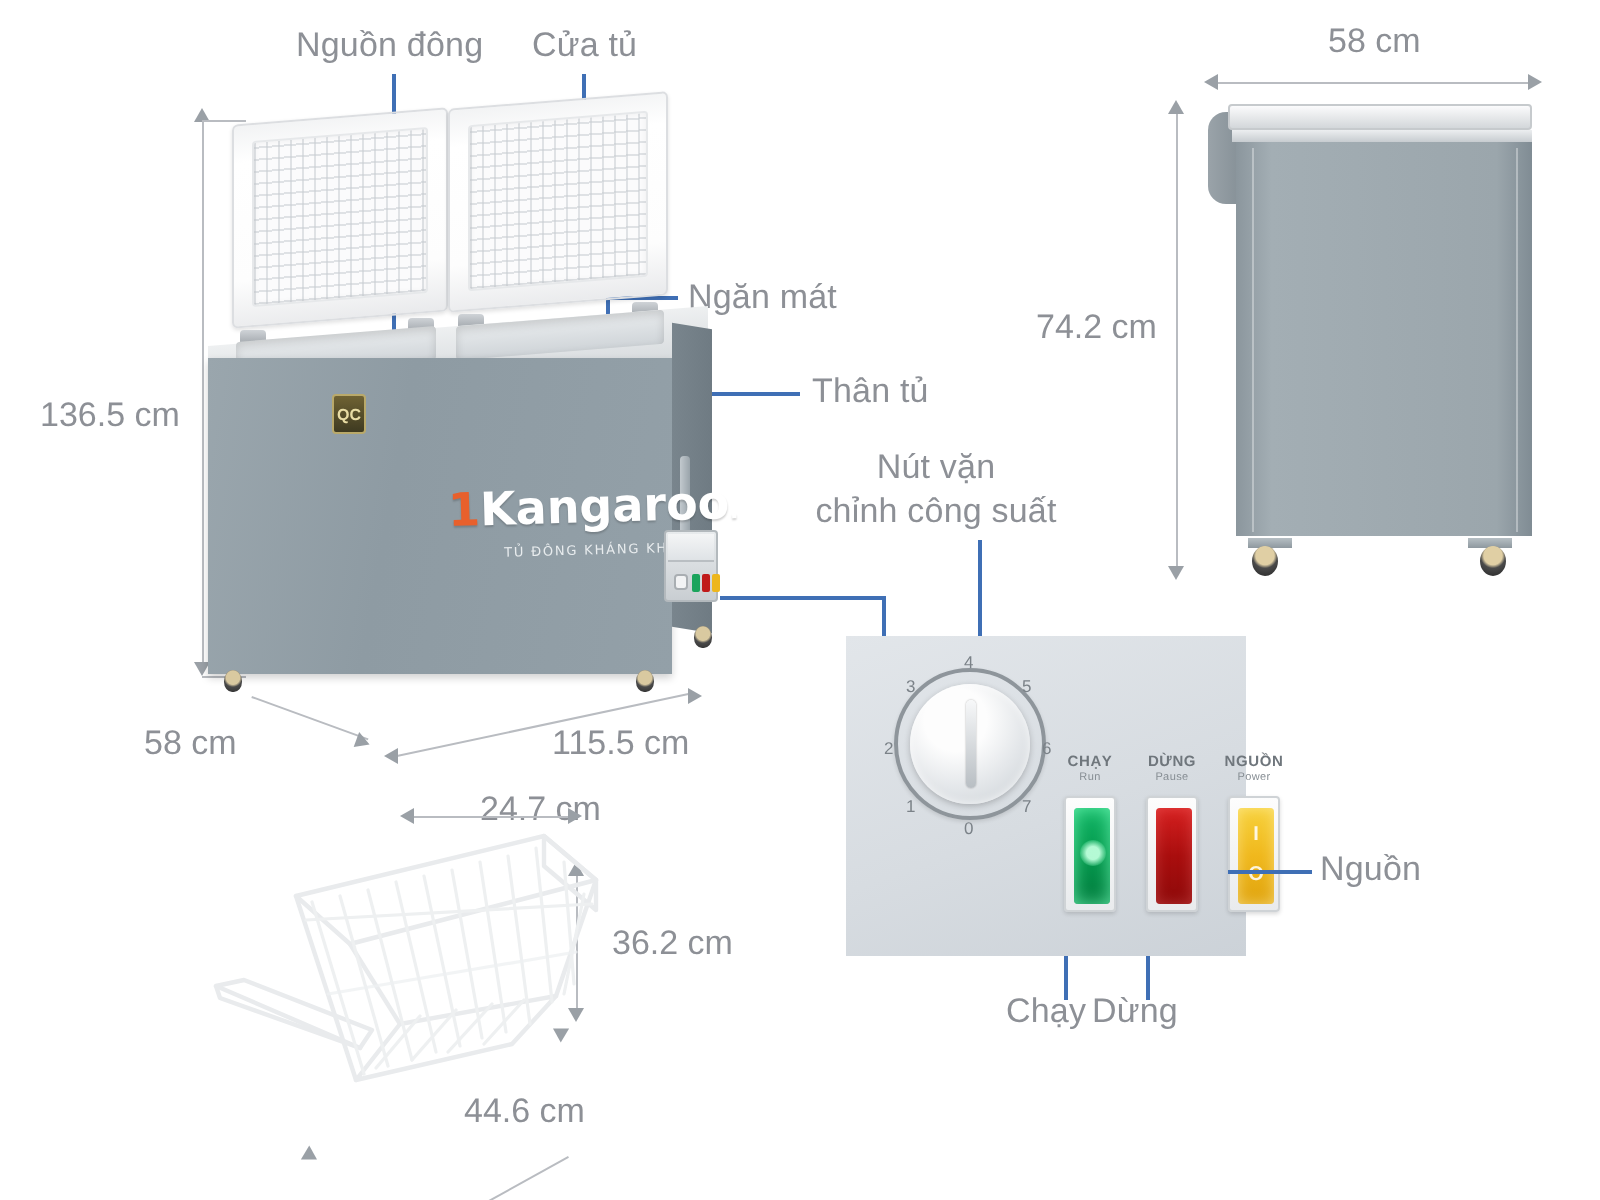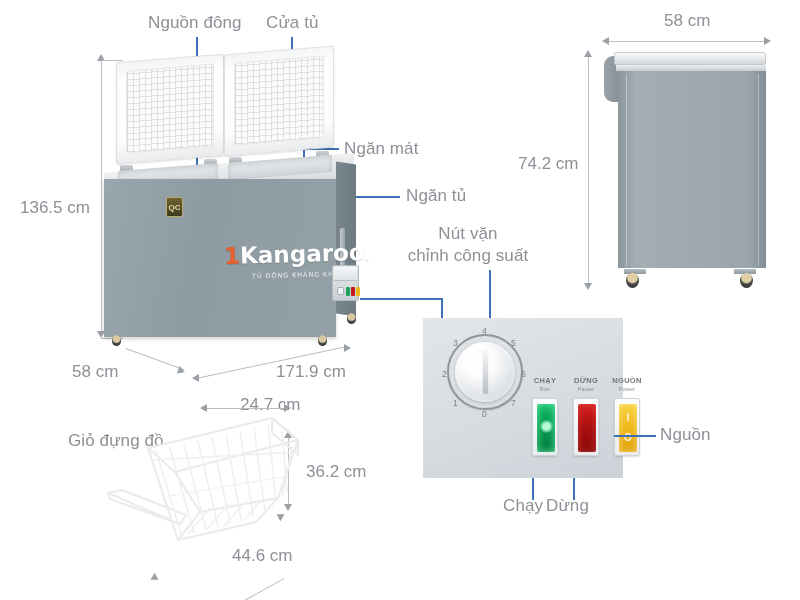--- a/index.html
+++ b/index.html
@@ -249,21 +249,21 @@
   <div class="lbl" style="left:148px; top:12px;">Nguồn đông</div>
   <div class="leader v" style="left:196px; top:37px; height:142px;"></div>
 
   <div class="lbl" style="left:266px; top:12px;">Cửa tủ</div>
   <div class="leader v" style="left:291px; top:37px; height:55px;"></div>
 
   <div class="lbl" style="left:344px; top:138px;">Ngăn mát</div>
   <div class="leader h" style="left:303px; top:148px; width:36px;"></div>
   <div class="leader v" style="left:303px; top:148px; height:20px;"></div>
 
-  <div class="lbl" style="left:406px; top:185px;">Ngăn tủ</div>
+  <div class="lbl" style="left:406px; top:185px;">Thân tủ</div>
   <div class="leader h" style="left:352px; top:196px; width:48px;"></div>
 
   <div class="lbl c" style="left:398px; top:223px; width:140px;">Nút vặn</div>
   <div class="lbl c" style="left:398px; top:245px; width:140px;">chỉnh công suất</div>
   <div class="leader v" style="left:489px; top:270px; height:60px;"></div>
 
   <div class="leader h" style="left:360px; top:298px; width:82px;"></div>
   <div class="leader v" style="left:441px; top:298px; height:22px;"></div>
 
   <div class="dim" style="left:20px; top:197px;">136.5 cm</div>
@@ -312,21 +312,21 @@
 
     <div class="caster" style="left:8px; top:280px;"></div>
     <div class="caster" style="left:214px; top:280px;"></div>
     <div class="caster" style="left:243px; top:258px;"></div>
   </div>
 
   <div class="dim" style="left:72px; top:361px;">58 cm</div>
   <div class="guide h" style="left:126px; top:348px; width:62px; transform:rotate(20deg); transform-origin:0 0;"></div>
   <div class="arrow right" style="left:178px; top:367px; transform:rotate(20deg);"></div>
 
-  <div class="dim" style="left:276px; top:361px;">171.9 cm</div>
+  <div class="dim" style="left:276px; top:361px;">115.5 cm</div>
   <div class="guide h" style="left:196px; top:378px; width:152px; transform:rotate(-12deg); transform-origin:0 0;"></div>
   <div class="arrow left" style="left:192px; top:374px;"></div>
   <div class="arrow right" style="left:344px; top:344px;"></div>
 
   <div class="dim" style="left:664px; top:10px;">58 cm</div>
   <div class="guide h" style="left:608px; top:41px; width:158px;"></div>
   <div class="arrow left" style="left:602px; top:37px;"></div>
   <div class="arrow right" style="left:764px; top:37px;"></div>
 
   <div class="dim" style="left:518px; top:153px;">74.2 cm</div>
@@ -396,21 +396,20 @@
 
   <div class="leader v" style="left:532px; top:478px; height:22px;"></div>
   <div class="lbl" style="left:503px; top:495px;">Chạy</div>
 
   <div class="leader v" style="left:573px; top:478px; height:22px;"></div>
   <div class="lbl" style="left:546px; top:495px;">Dừng</div>
 
   <div class="leader h" style="left:614px; top:435px; width:42px;"></div>
   <div class="lbl" style="left:660px; top:424px;">Nguồn</div>
 
-  <div class="lbl" style="left:68px; top:430px;">Giỏ đựng đồ</div>
 
   <div class="dim" style="left:240px; top:394px;">24.7 cm</div>
   <div class="guide h" style="left:206px; top:408px; width:80px;"></div>
   <div class="arrow left" style="left:200px; top:404px;"></div>
   <div class="arrow right" style="left:284px; top:404px;"></div>
 
   <div class="dim" style="left:306px; top:461px;">36.2 cm</div>
   <div class="guide v" style="left:288px; top:437px; height:68px;"></div>
   <div class="arrow up" style="left:284px; top:431px;"></div>
   <div class="arrow down" style="left:284px; top:504px;"></div>

